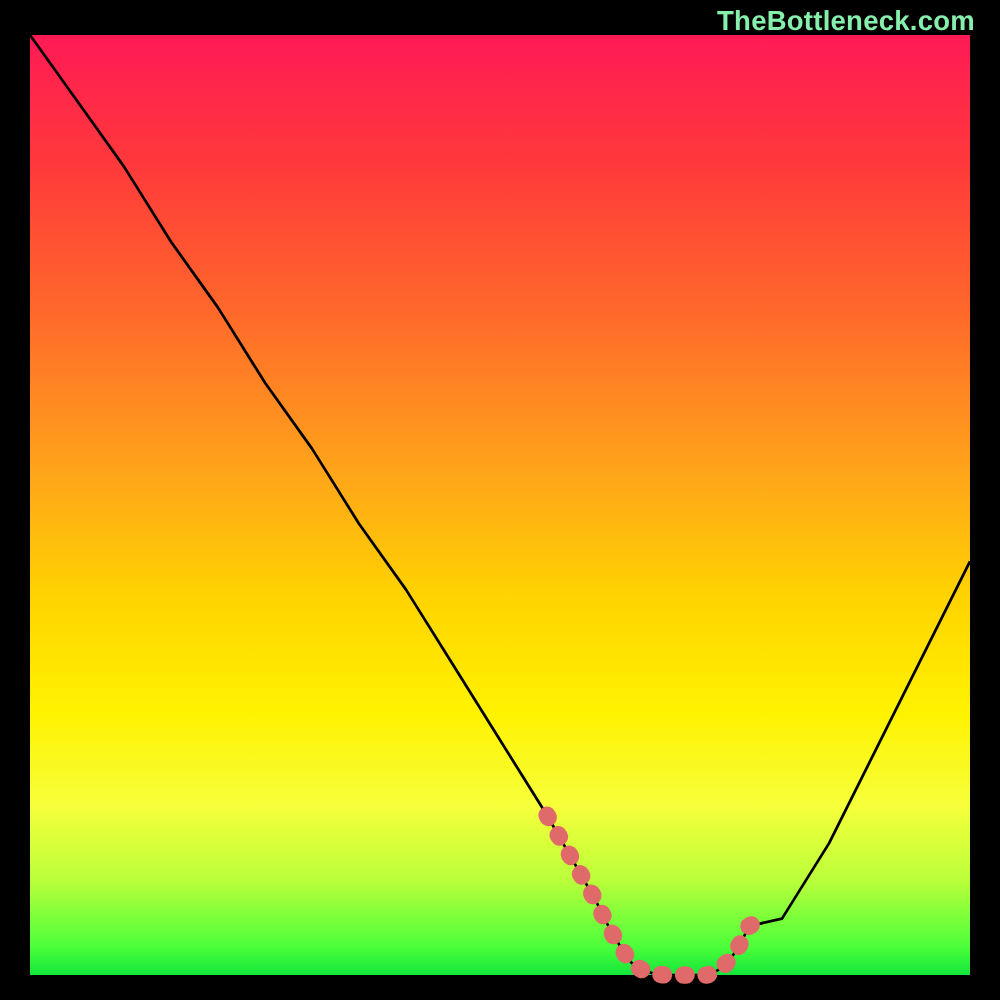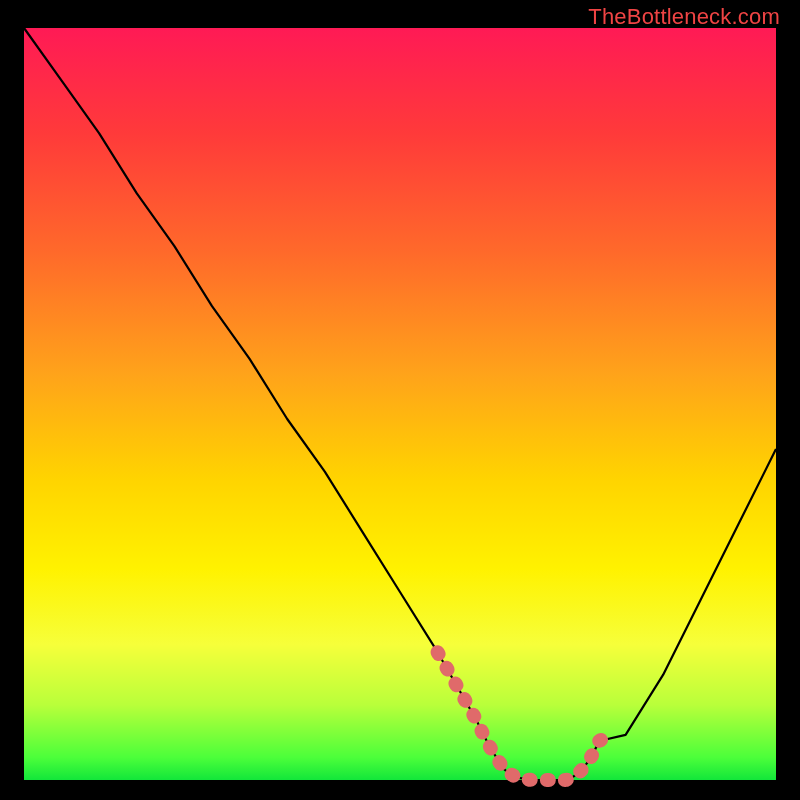--- a/index.html
+++ b/index.html
@@ -14,23 +14,23 @@
   .frame {
     position: relative;
     width: 800px;
     height: 800px;
     background: #000;
   }
   .watermark {
     position: absolute;
     top: 4px;
     right: 20px;
-    color: #ef4444;
+    color: #86efac;
     font-size: 22px;
-    font-weight: 400;
+    font-weight: 700;
     letter-spacing: 0.2px;
     z-index: 10;
   }
   .plot-area {
     position: absolute;
     left: 24px;
     top: 28px;
     width: 752px;
     height: 752px;
     

